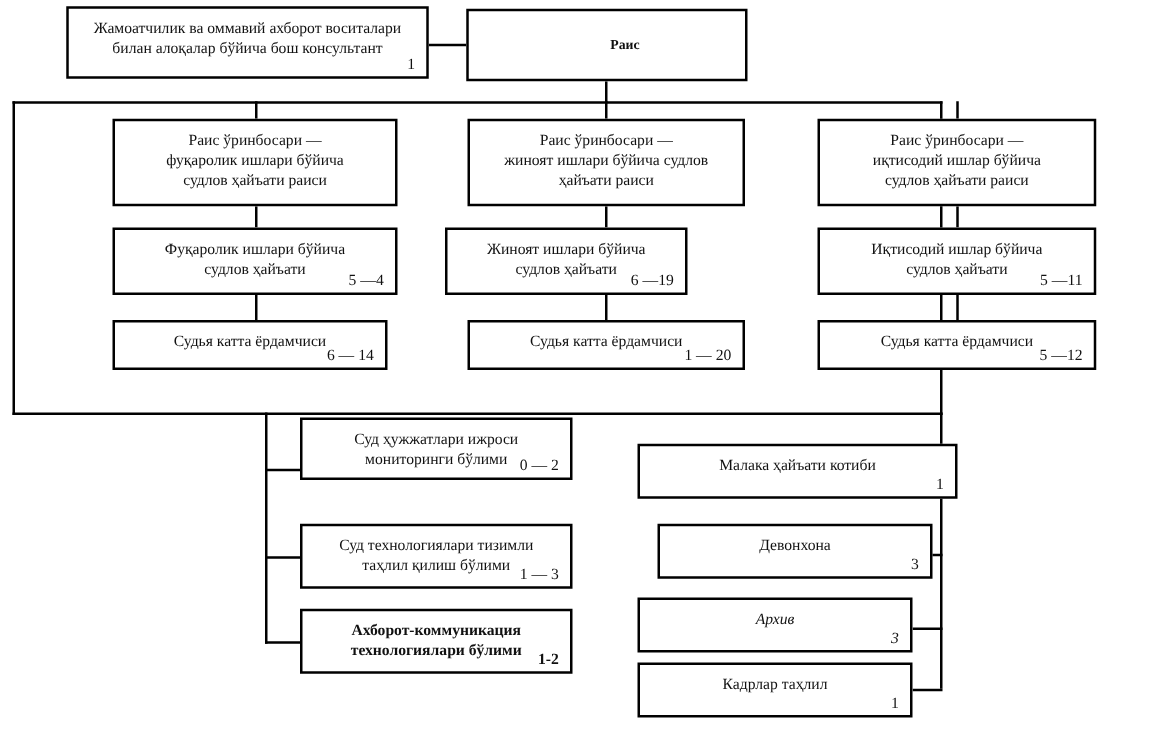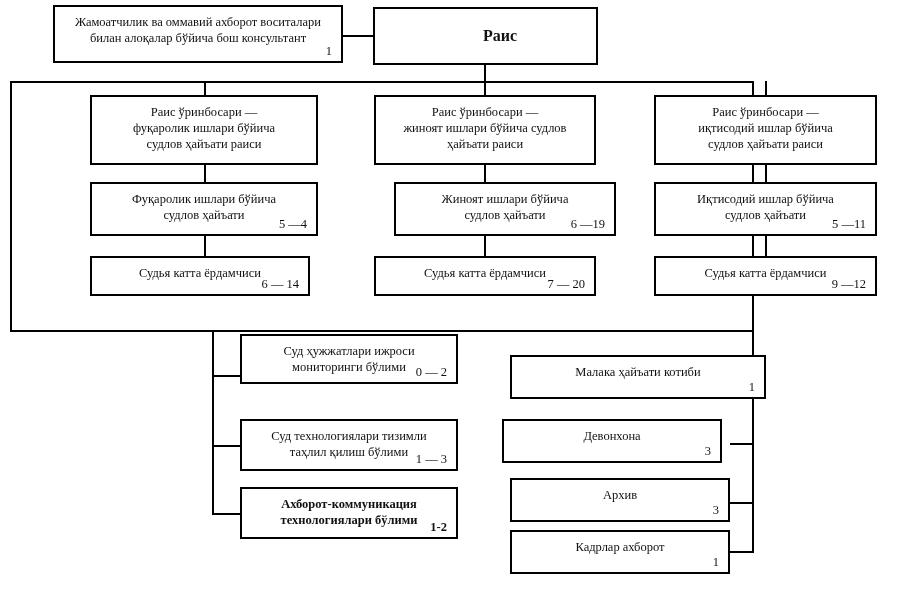--- a/index.html
+++ b/index.html
@@ -33,21 +33,21 @@
   .node .cnt{
     position:absolute;
     right:9px;
     bottom:2px;
     font-size:12.5px;
     line-height:1.1;
     color:#111111;
   }
   .node.title .txt{
     font-weight:bold;
-    font-size:16px;
+    font-size:11px;
     margin-left:29px;
   }
   .node.pad-top .txt{ padding-top:7px; }
   .line{
     position:absolute;
     background:#000000;
     z-index:1;
   }
   .line.h{ height:2px; }
   .line.v{ width:2px; }
@@ -116,42 +116,42 @@
     <span class="txt">Раис ўринбосари —
 иқтисодий ишлар бўйича
 судлов ҳайъати раиси</span>
   </div>
 
   <div class="node pad-top" style="left:90px;top:182px;width:228px;height:54px;">
     <span class="txt">Фуқаролик ишлари бўйича
 судлов ҳайъати</span>
     <span class="cnt">5 —4</span>
   </div>
-  <div class="node pad-top" style="left:394px;top:182px;width:222px;height:54px;">
+  <div class="node pad-top" style="left:356px;top:182px;width:194px;height:54px;">
     <span class="txt">Жиноят ишлари бўйича
 судлов ҳайъати</span>
     <span class="cnt">6 —19</span>
   </div>
   <div class="node pad-top" style="left:654px;top:182px;width:223px;height:54px;">
     <span class="txt">Иқтисодий ишлар бўйича
 судлов ҳайъати</span>
     <span class="cnt">5  —11</span>
   </div>
 
   <div class="node pad-top" style="left:90px;top:256px;width:220px;height:40px;">
     <span class="txt">Судья катта ёрдамчиси</span>
     <span class="cnt">6 — 14</span>
   </div>
   <div class="node pad-top" style="left:374px;top:256px;width:222px;height:40px;">
     <span class="txt">Судья катта ёрдамчиси</span>
-    <span class="cnt">7 — 20</span>
+    <span class="cnt">1 — 20</span>
   </div>
   <div class="node pad-top" style="left:654px;top:256px;width:223px;height:40px;">
     <span class="txt">Судья катта ёрдамчиси</span>
-    <span class="cnt">9  —12</span>
+    <span class="cnt">5  —12</span>
   </div>
 
   <div class="node pad-top" style="left:240px;top:334px;width:218px;height:50px;">
     <span class="txt">Суд ҳужжатлари ижроси
 мониторинги бўлими</span>
     <span class="cnt">0 — 2</span>
   </div>
   <div class="node pad-top" style="left:240px;top:419px;width:218px;height:52px;">
     <span class="txt">Суд технологиялари тизимли
 таҳлил қилиш бўлими</span>
@@ -160,26 +160,26 @@
   <div class="node pad-top" style="left:240px;top:487px;width:218px;height:52px;font-weight:bold;">
     <span class="txt">Ахборот-коммуникация
 технологиялари бўлими</span>
     <span class="cnt">1-2</span>
   </div>
 
   <div class="node pad-top" style="left:510px;top:355px;width:256px;height:44px;">
     <span class="txt">Малака ҳайъати котиби</span>
     <span class="cnt">1</span>
   </div>
-  <div class="node pad-top" style="left:502px;top:419px;width:220px;height:44px;">
+  <div class="node pad-top" style="left:526px;top:419px;width:220px;height:44px;">
     <span class="txt">Девонхона</span>
     <span class="cnt">3</span>
   </div>
-  <div class="node pad-top" style="left:510px;top:478px;width:220px;height:44px;">
+  <div class="node pad-top" style="left:510px;top:478px;width:220px;height:44px;font-style:italic;">
     <span class="txt">Архив</span>
     <span class="cnt">3</span>
   </div>
   <div class="node pad-top" style="left:510px;top:530px;width:220px;height:44px;">
-    <span class="txt">Кадрлар ахборот</span>
+    <span class="txt">Кадрлар таҳлил</span>
     <span class="cnt">1</span>
   </div>
 
 </div>
 
 </body></html>

